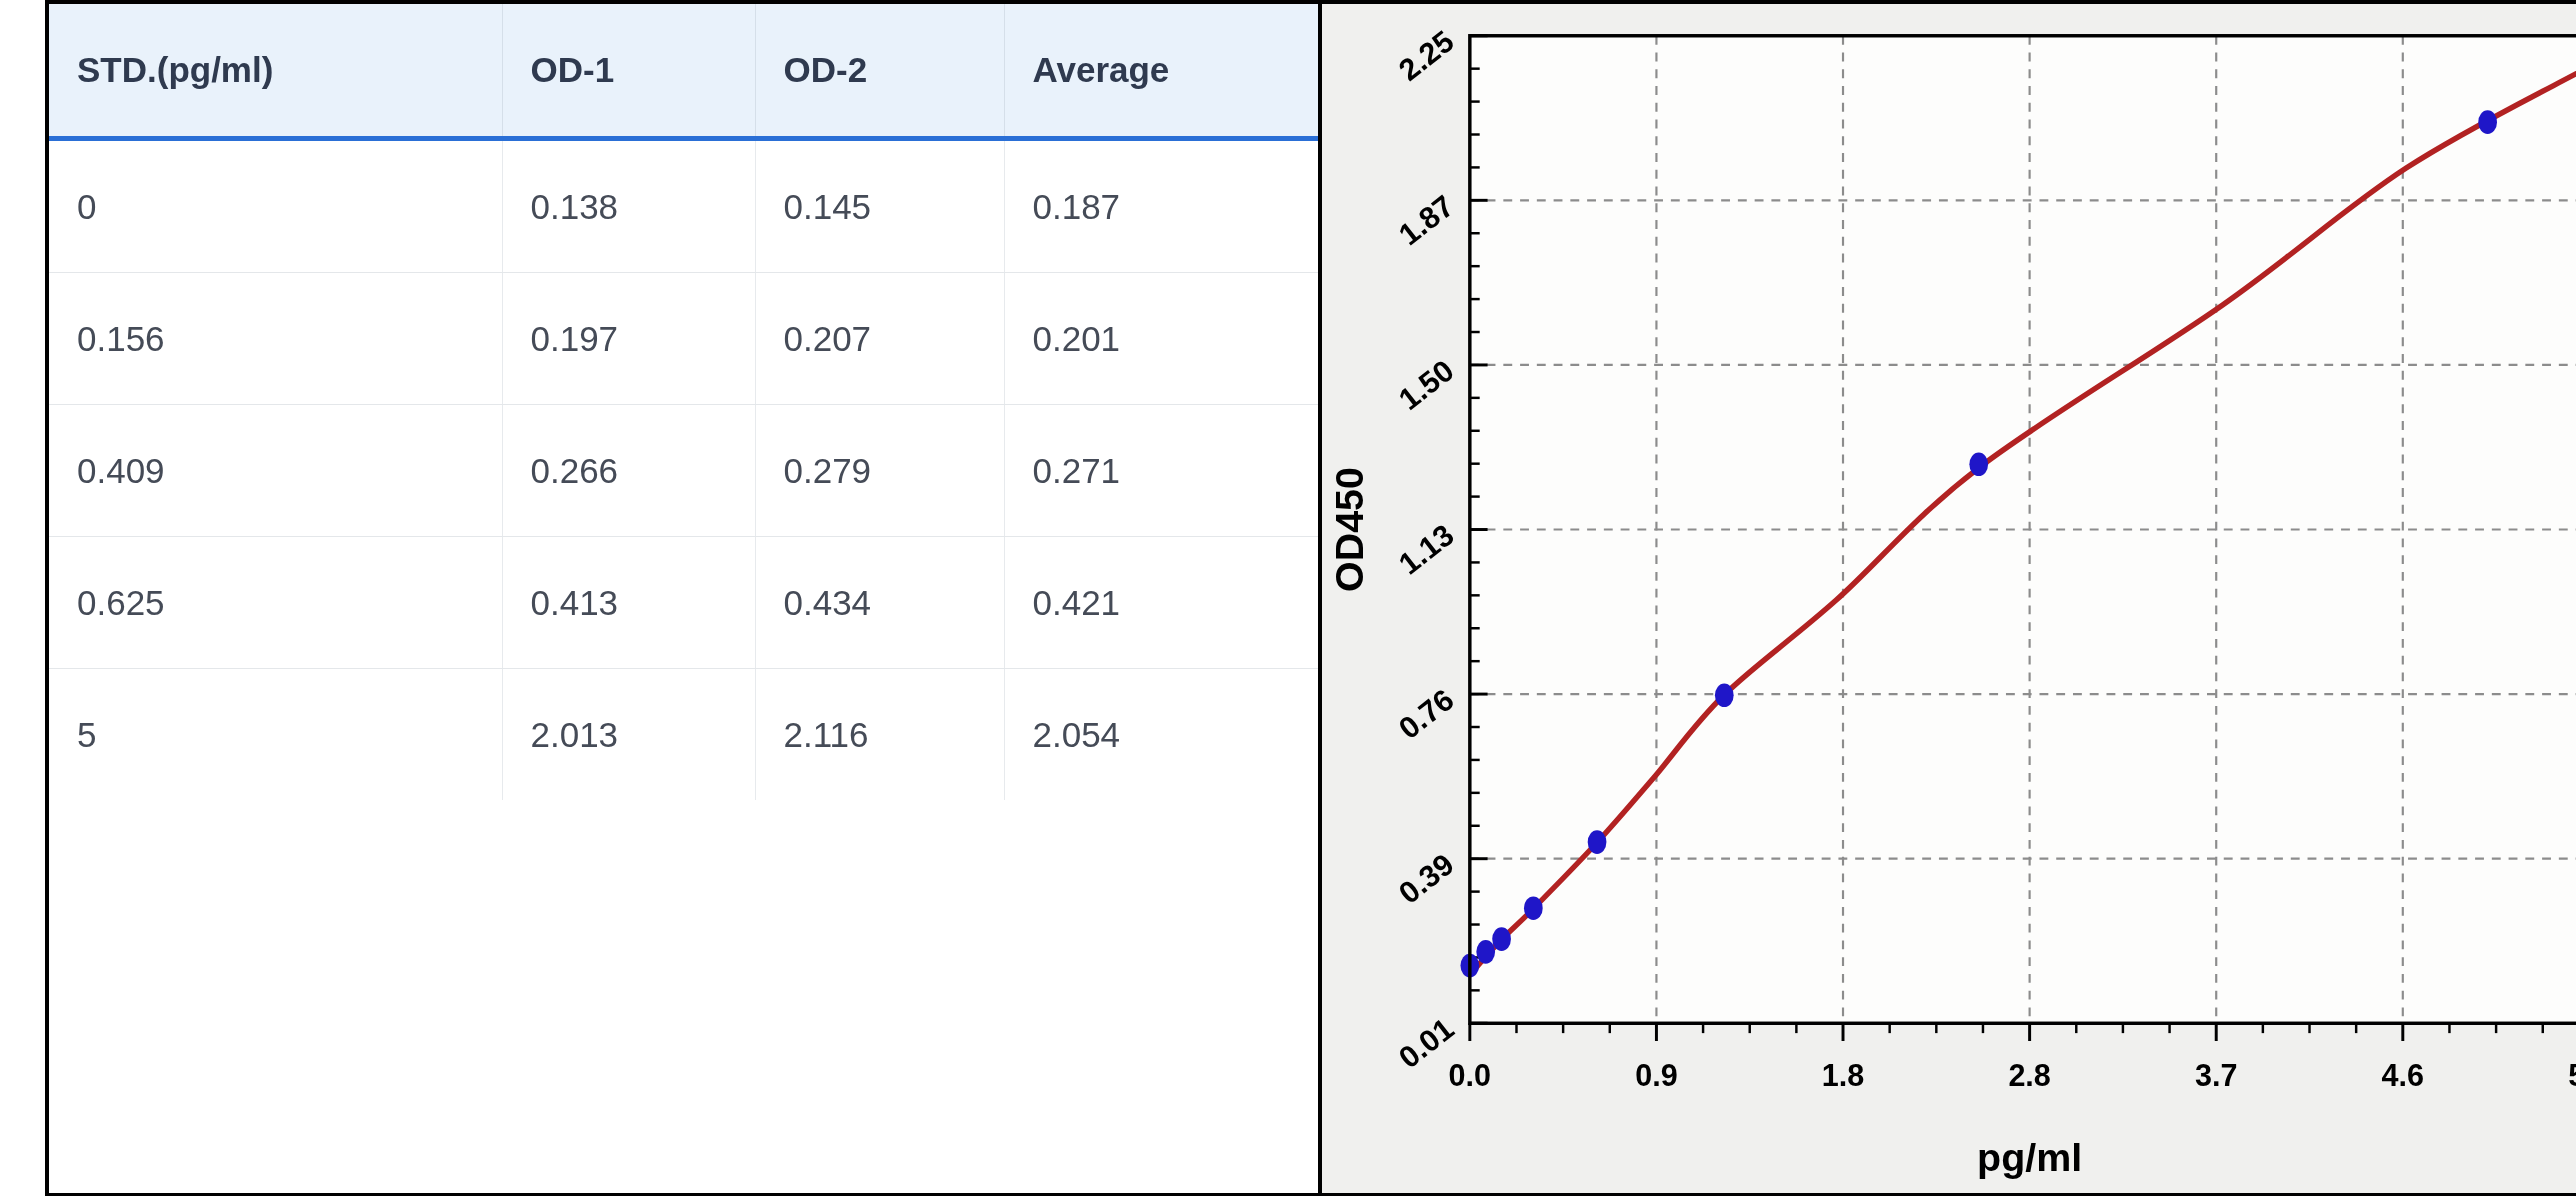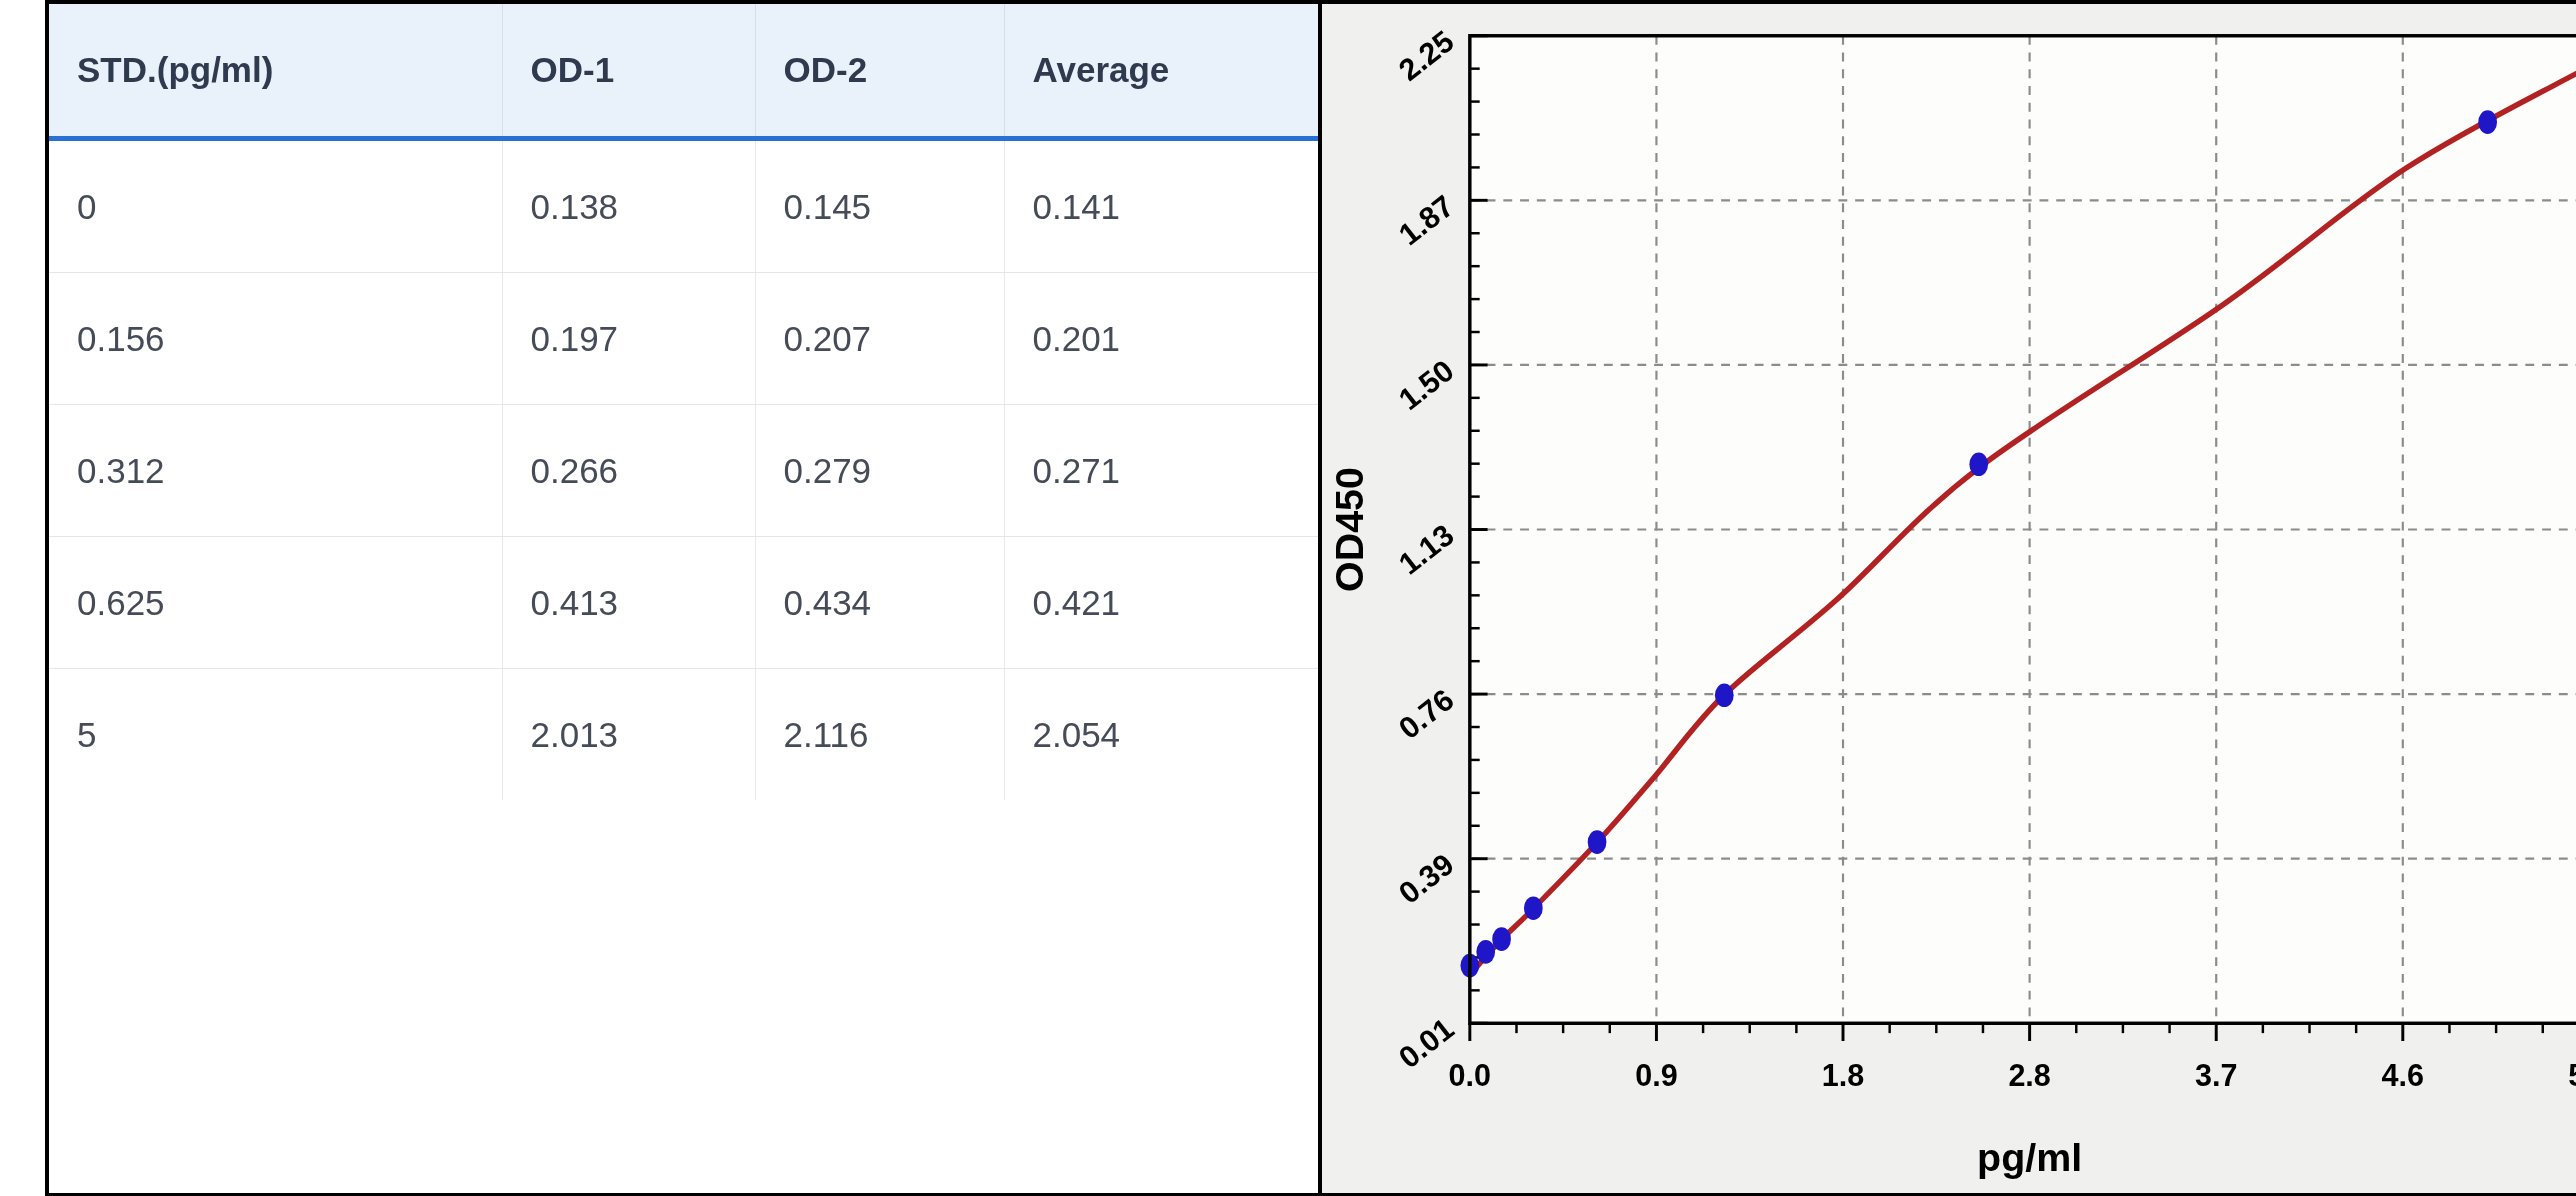--- a/index.html
+++ b/index.html
@@ -45,30 +45,30 @@
           <th>OD-1</th>
           <th>OD-2</th>
           <th>Average</th>
         </tr>
       </thead>
       <tbody>
           <tr>
             <td>0</td>
             <td>0.138</td>
             <td>0.145</td>
-            <td>0.141</td>
+            <td>0.187</td>
           </tr>
           <tr>
             <td>0.156</td>
             <td>0.197</td>
             <td>0.207</td>
             <td>0.201</td>
           </tr>
           <tr>
-            <td>0.312</td>
+            <td>0.409</td>
             <td>0.266</td>
             <td>0.279</td>
             <td>0.271</td>
           </tr>
           <tr>
             <td>0.625</td>
             <td>0.413</td>
             <td>0.434</td>
             <td>0.421</td>
           </tr>

